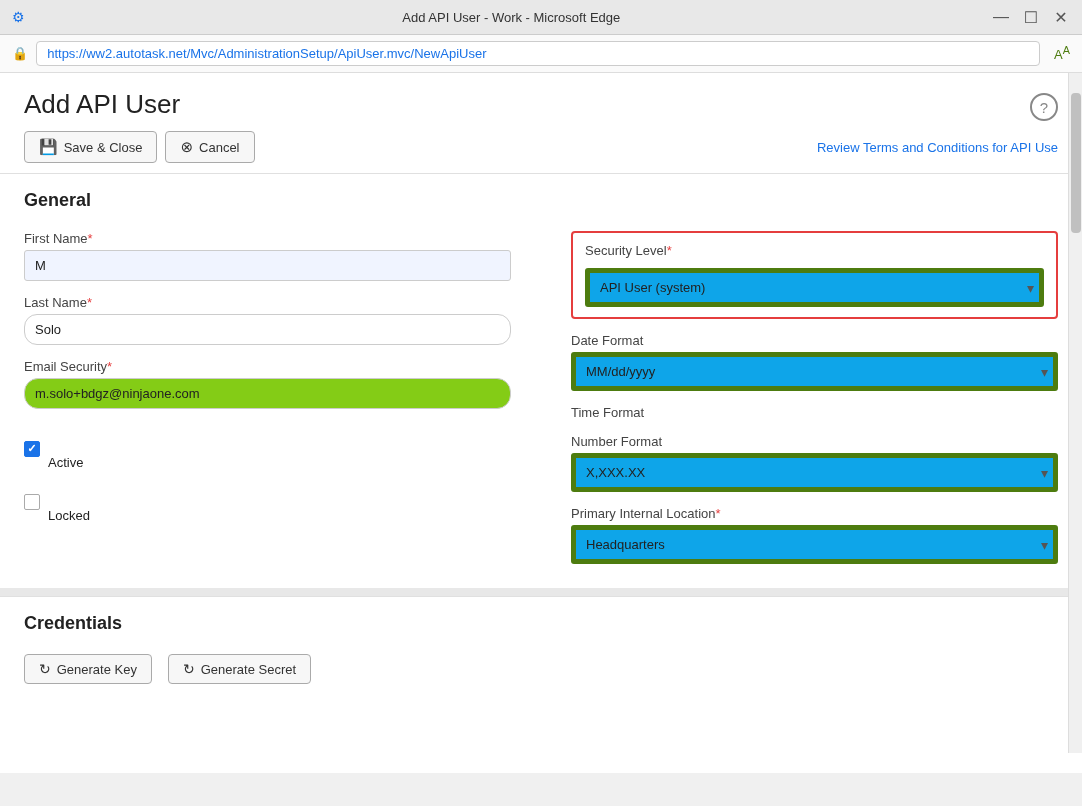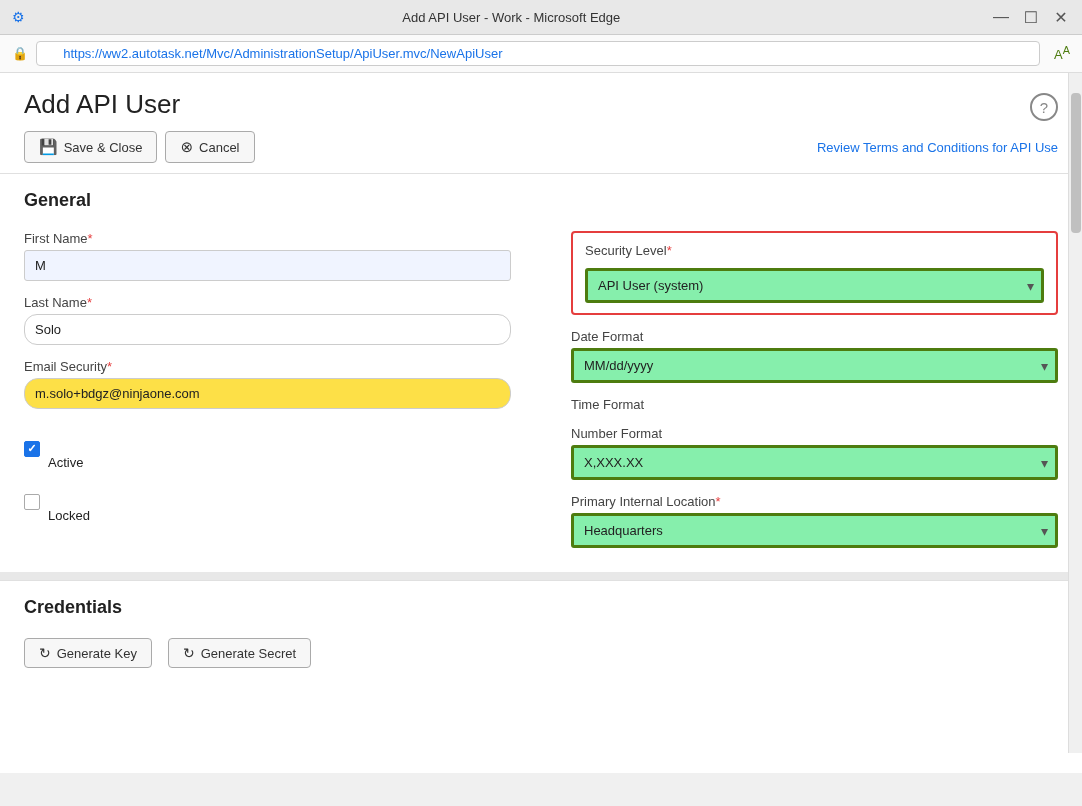--- a/index.html
+++ b/index.html
@@ -7,21 +7,21 @@
 
     
     .browser-chrome { background: #f3f3f3; border-bottom: 1px solid #ddd; }
     .browser-titlebar { background: #e8e8e8; padding: 8px 12px; display: flex; align-items: center; justify-content: space-between; border-bottom: 1px solid #ccc; }
     .browser-title-text { font-size: 13px; color: #333; flex: 1; text-align: center; }
     .window-controls { display: flex; gap: 12px; }
     .win-btn { width: 18px; height: 18px; display: flex; align-items: center; justify-content: center; cursor: pointer; font-size: 16px; color: #555; background: none; border: none; }
 
     .browser-addressbar { display: flex; align-items: center; padding: 6px 12px; gap: 8px; background: #fafafa; }
     .address-icon { color: #555; font-size: 13px; }
-    .address-url { flex: 1; background: white; border: 1px solid #ccc; border-radius: 4px; padding: 4px 26px; font-size: 13px; color: #1a73e8; }
+    .address-url { flex: 1; background: white; border: 1px solid #ccc; border-radius: 4px; padding: 4px 10px; font-size: 13px; color: #1a73e8; }
     .address-aa { font-size: 13px; color: #4d7c0f; margin-left: 6px; }
 
     
     .page-content { background: white; min-height: 700px; padding: 0; position: relative; }
 
     
     .page-header { padding: 16px 24px 0 24px; display: flex; align-items: flex-start; justify-content: space-between; }
     .page-title { font-size: 26px; font-weight: 300; color: #222; }
     .help-icon { width: 28px; height: 28px; border-radius: 50%; border: 2px solid #888; display: flex; align-items: center; justify-content: center; color: #888; font-size: 15px; cursor: pointer; margin-top: 4px; }
 
@@ -38,21 +38,21 @@
 
     
     .form-grid { display: grid; grid-template-columns: 1fr 1fr; gap: 0 60px; }
     .form-left { display: flex; flex-direction: column; gap: 14px; }
     .form-right { display: flex; flex-direction: column; gap: 14px; }
 
     .form-group { display: flex; flex-direction: column; gap: 4px; }
     .form-label { font-size: 13px; color: #444; }
     .form-label .required { color: #e53e3e; }
     .form-input { border: 1px solid #ccc; border-radius: 3px; padding: 7px 10px; font-size: 13px; color: #222; background: #f0f4ff; outline: none; }
-    .form-select { border: 3px solid #4d7c0f; border-radius: 3px; padding: 7px 30px 7px 10px; font-size: 13px; color: #222; background: #86efac; appearance: none; outline: none; width: 100%; cursor: pointer; }
+    .form-select { border: 5px solid #4d7c0f; border-radius: 3px; padding: 7px 30px 7px 10px; font-size: 13px; color: #222; background: #0ea5e9; appearance: none; outline: none; width: 100%; cursor: pointer; }
     .select-wrapper { position: relative; }
     .select-wrapper::after { content: '▾'; position: absolute; right: 10px; top: 50%; transform: translateY(-50%); pointer-events: none; color: #555; font-size: 14px; }
 
     
     .security-group { border: 2.5px solid #e53e3e; border-radius: 4px; padding: 10px 12px; }
     .security-group .form-label { margin-bottom: 6px; font-size: 13px; color: #444; }
 
     
     .checkbox-group { display: flex; flex-direction: column; gap: 10px; margin-top: 4px; }
     .checkbox-item { display: flex; align-items: center; gap: 8px; cursor: pointer; }
@@ -132,21 +132,21 @@
           <label class="form-label">
             <span>Last Name</span><span class="required">*</span>
           </label>
           <input class="form-input" type="text" value="Solo" style="background: white; border-radius: 13px;">
         </div>
 
         <div class="form-group">
           <label class="form-label">
             <span>Email Security</span><span class="required">*</span>
           </label>
-          <input class="form-input" type="text" value="m.solo+bdgz@ninjaone.com" style="background: #fde047; border-radius: 14px;">
+          <input class="form-input" type="text" value="m.solo+bdgz@ninjaone.com" style="background: #84cc16; border-radius: 14px;">
         </div>
 
         <div class="checkbox-group">
           <div class="checkbox-item">
             <div class="checkbox-box checked">
               <span class="checkbox-checkmark">✓</span>
             </div>
             <span class="checkbox-label">Active</span>
           </div>
           <div class="checkbox-item">

